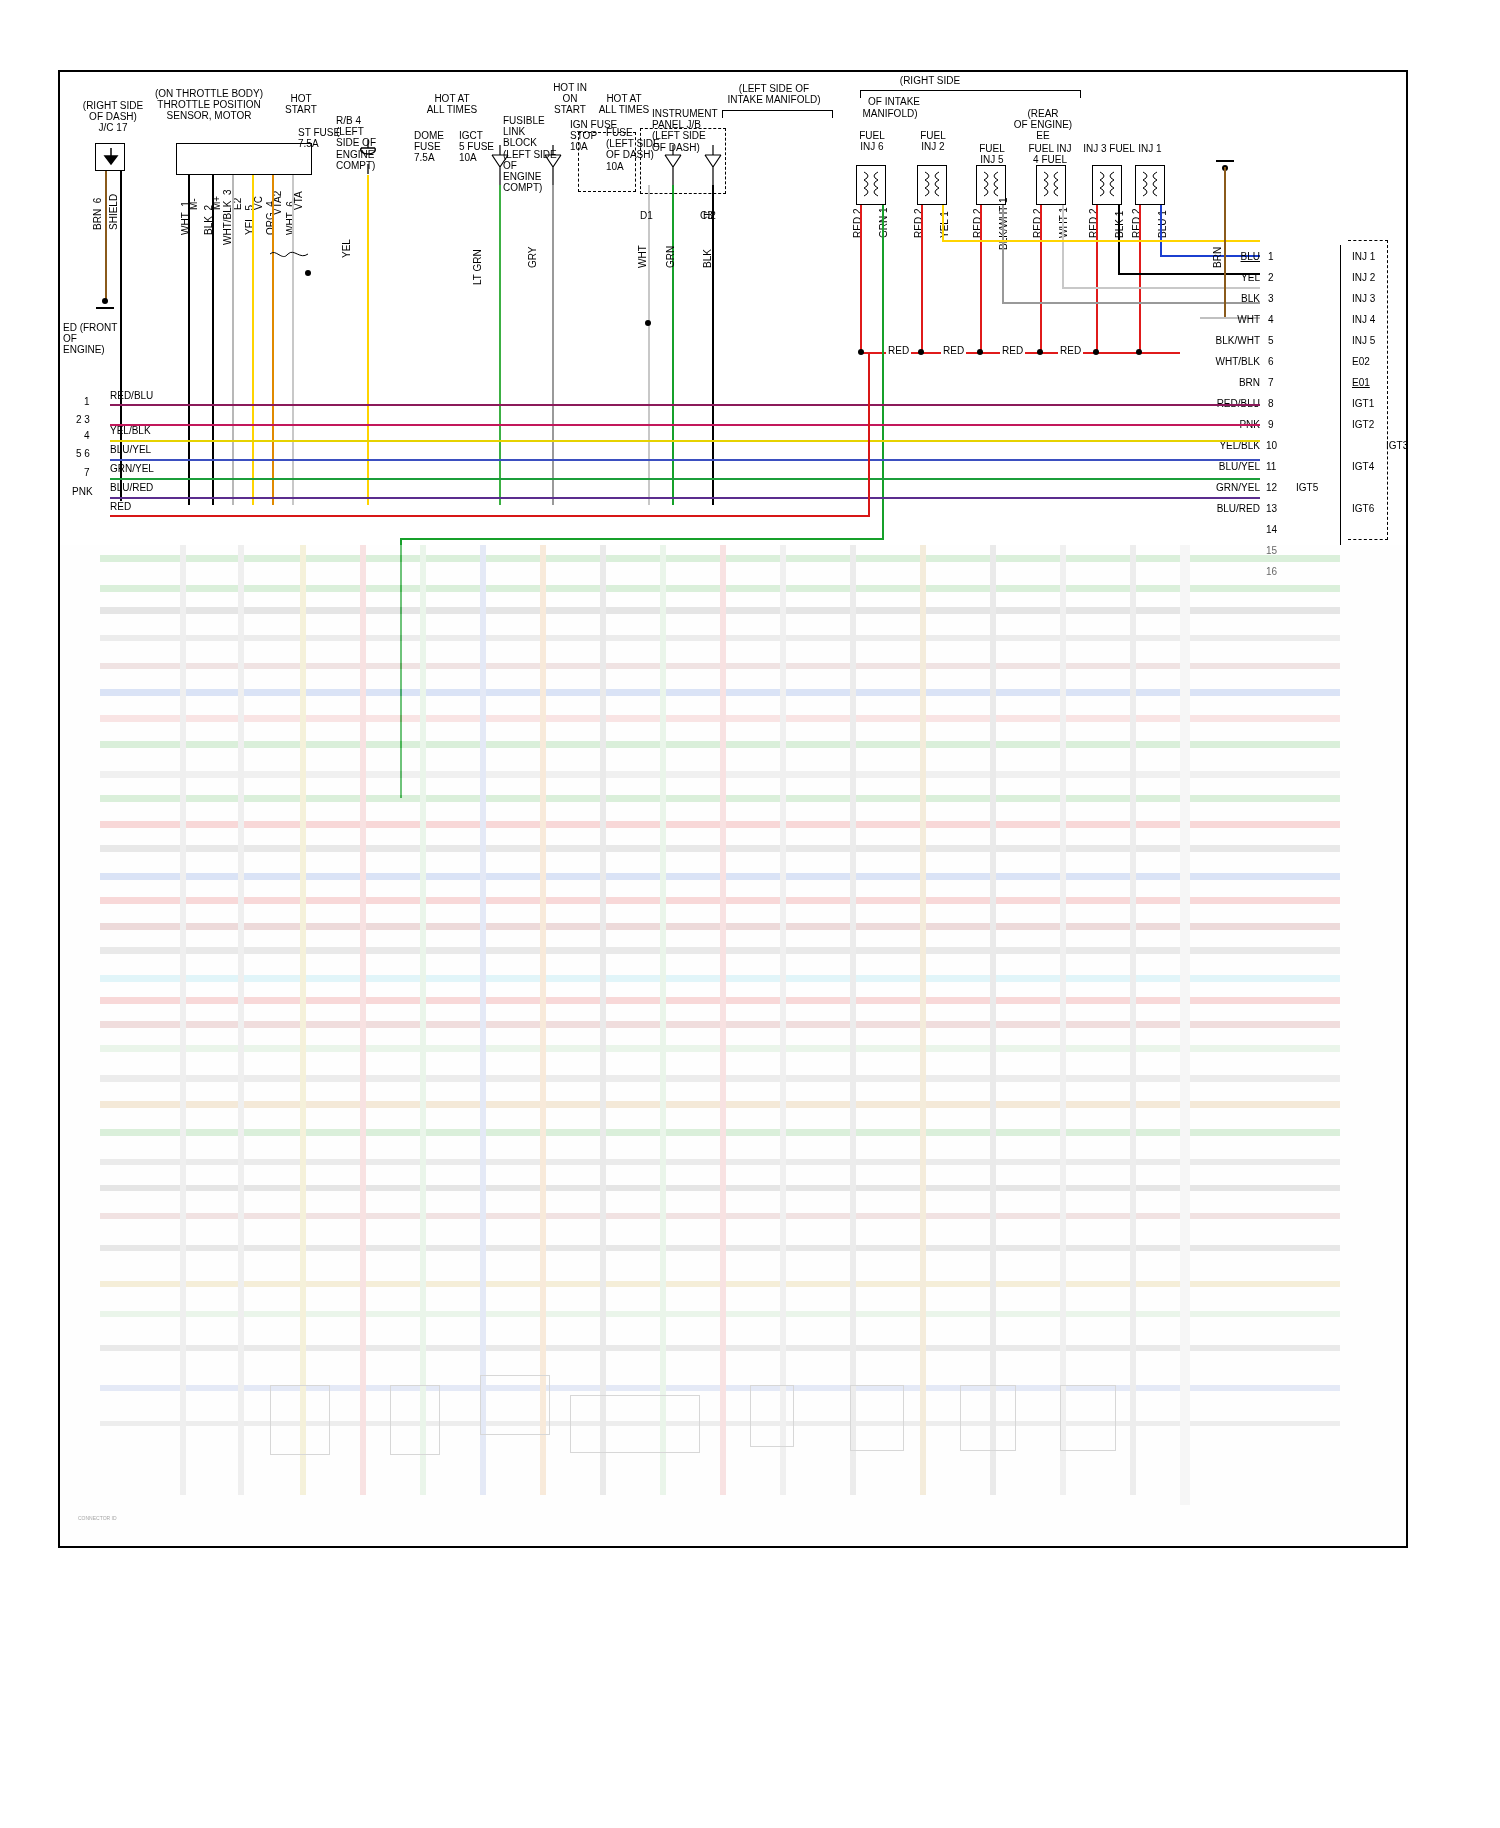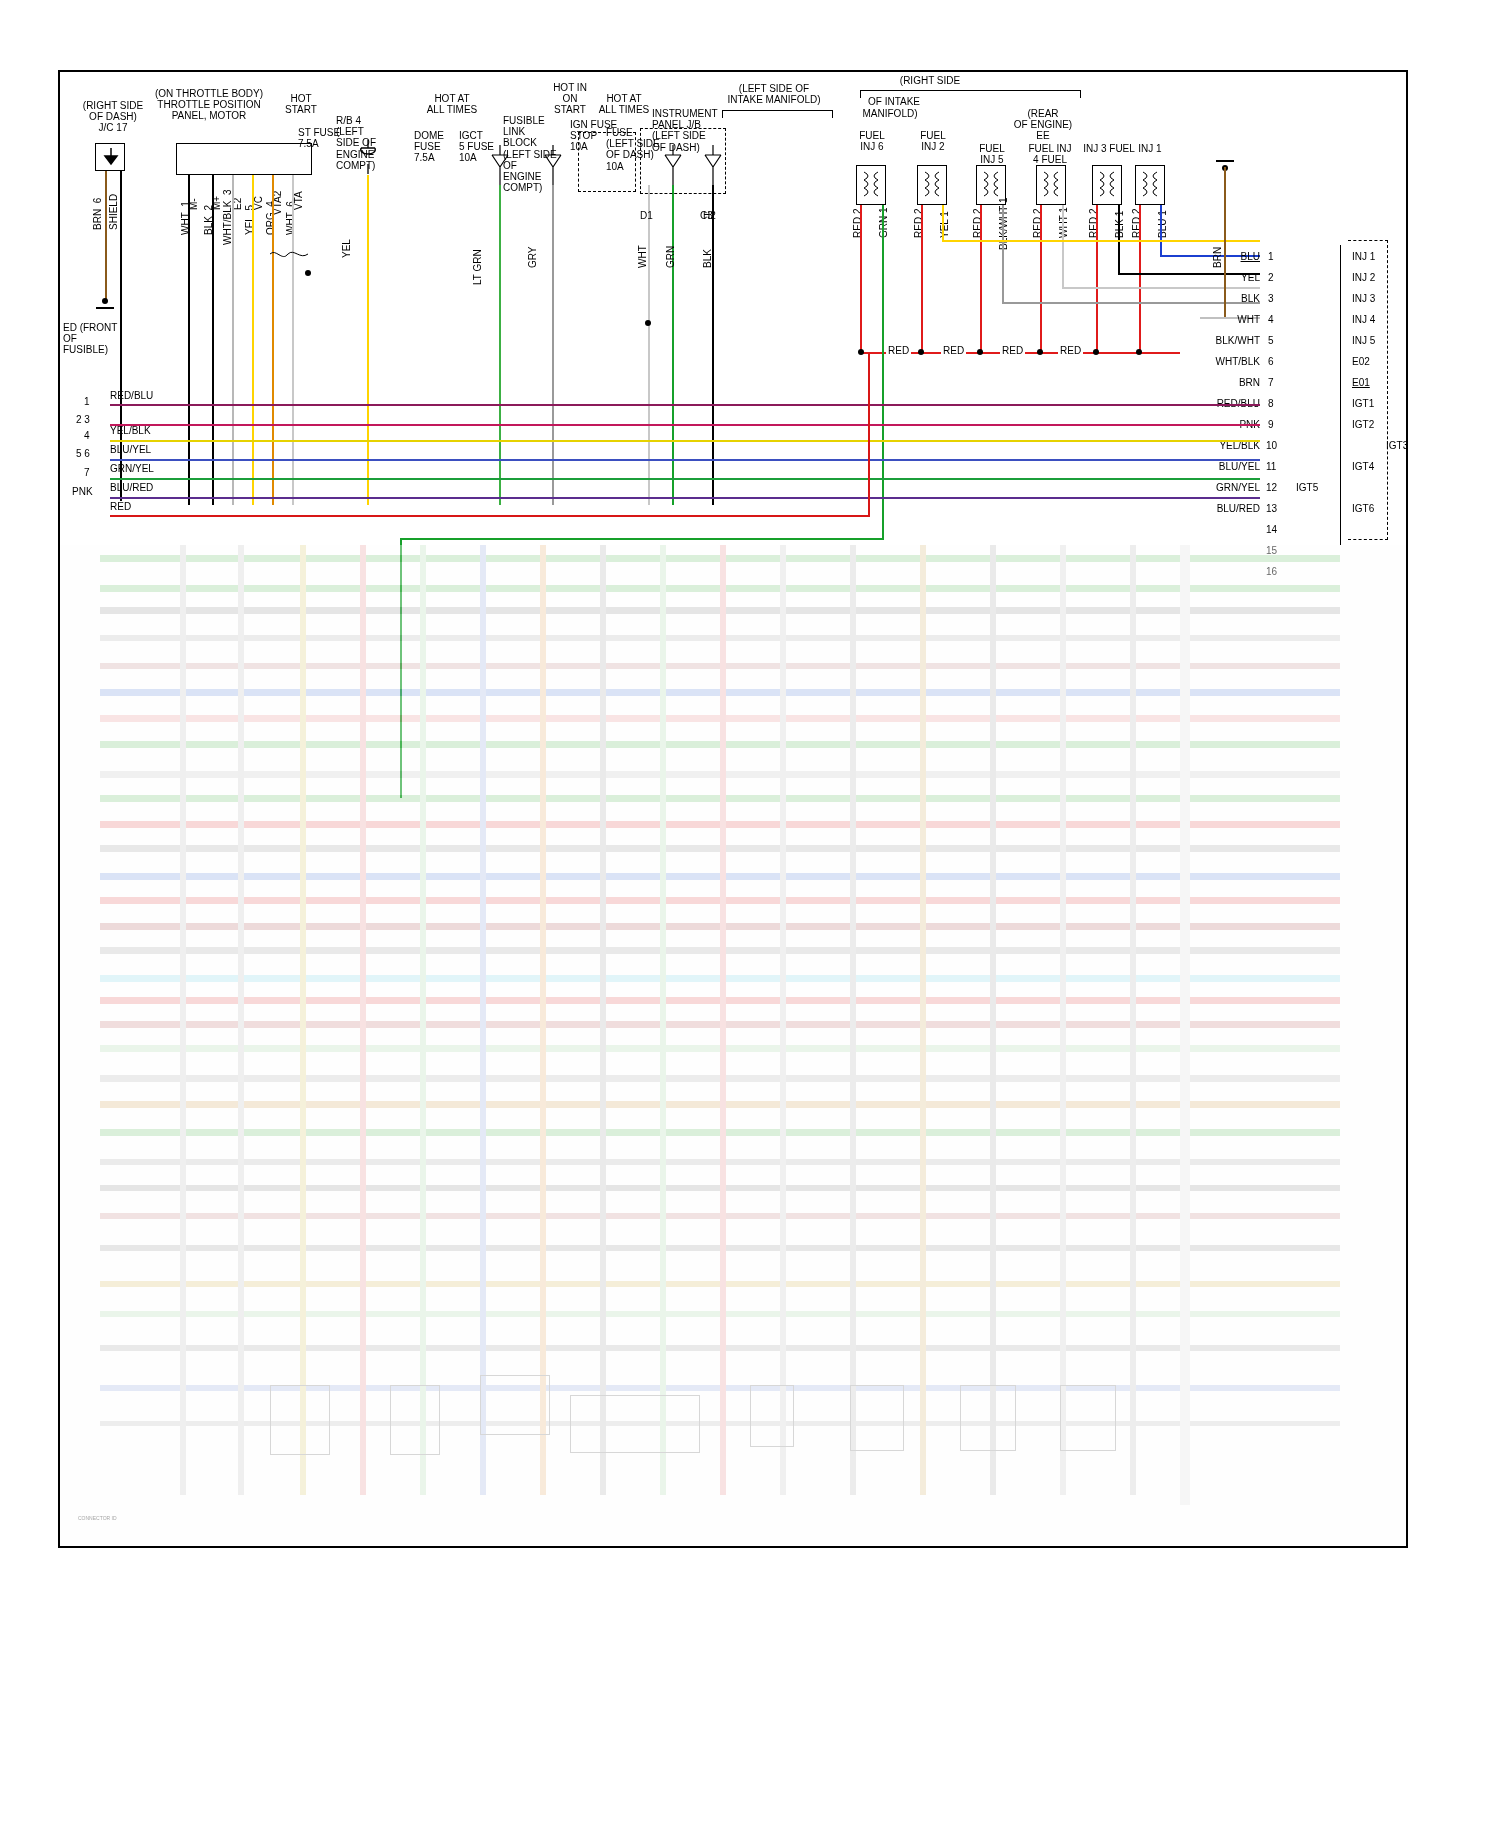--- a/index.html
+++ b/index.html
@@ -93,21 +93,21 @@
 
 <div class="stage">
 
   <div class="sheet-border"></div>
 
   <div class="t c" style="left:63px; top:100px; width:100px;">(RIGHT SIDE
 OF DASH)
 J/C 17</div>
   <div class="t c" style="left:150px; top:88px; width:118px;">(ON THROTTLE BODY)
 THROTTLE POSITION
-PANEL, MOTOR</div>
+SENSOR, MOTOR</div>
   <div class="t c" style="left:281px; top:93px; width:40px;">HOT
 START</div>
   <div class="t" style="left:336px; top:115px; width:48px;">R/B 4
 (LEFT
 SIDE OF
 ENGINE
 COMPT)</div>
   <div class="t" style="left:298px; top:127px; width:48px;">ST FUSE
 7.5A</div>
   <div class="t c" style="left:412px; top:93px; width:80px;">HOT AT
@@ -144,21 +144,21 @@
   <div class="t c" style="left:716px; top:83px; width:116px;">(LEFT SIDE OF
 INTAKE MANIFOLD)</div>
   <div class="t c" style="left:850px; top:75px; width:160px;">(RIGHT SIDE</div>
   <div class="t c" style="left:848px; top:96px; width:92px;">OF INTAKE</div>
   <div class="t c" style="left:844px; top:108px; width:92px;">MANIFOLD)</div>
   <div class="t c" style="left:1006px; top:108px; width:74px;">(REAR
 OF ENGINE)
 EE</div>
   <div class="t" style="left:63px; top:322px; width:80px;">ED (FRONT
 OF
-FUSIBLE)</div>
+ENGINE)</div>
 
   <div class="ln" style="left:860px; top:90px; width:220px; height:1px;"></div>
   <div class="ln" style="left:860px; top:90px; width:1px; height:8px;"></div>
   <div class="ln" style="left:1080px; top:90px; width:1px; height:8px;"></div>
 
   <div class="ln" style="left:722px; top:110px; width:110px; height:1px;"></div>
   <div class="ln" style="left:722px; top:110px; width:1px; height:8px;"></div>
   <div class="ln" style="left:832px; top:110px; width:1px; height:8px;"></div>
 
   <div class="box" style="left:95px; top:143px; width:30px; height:28px;"></div>

